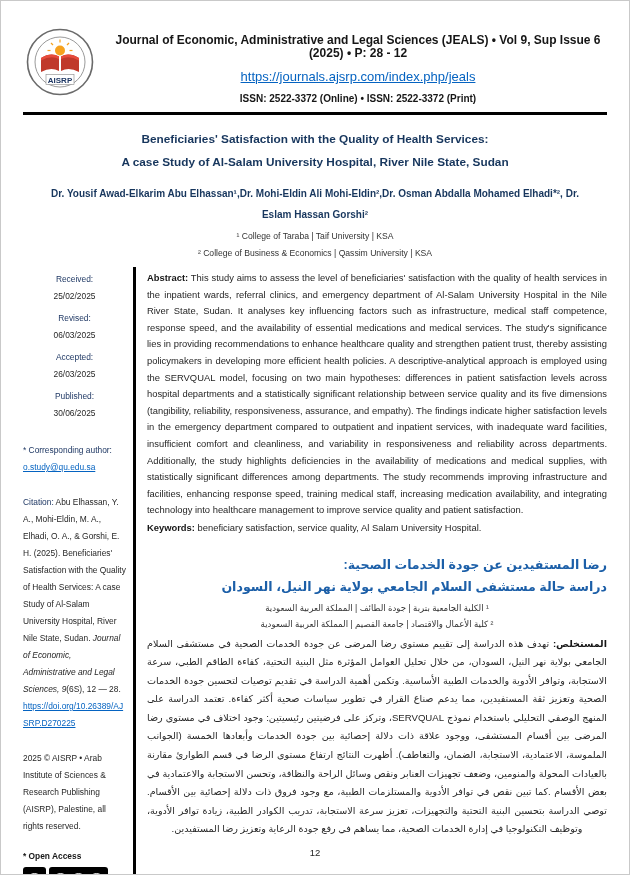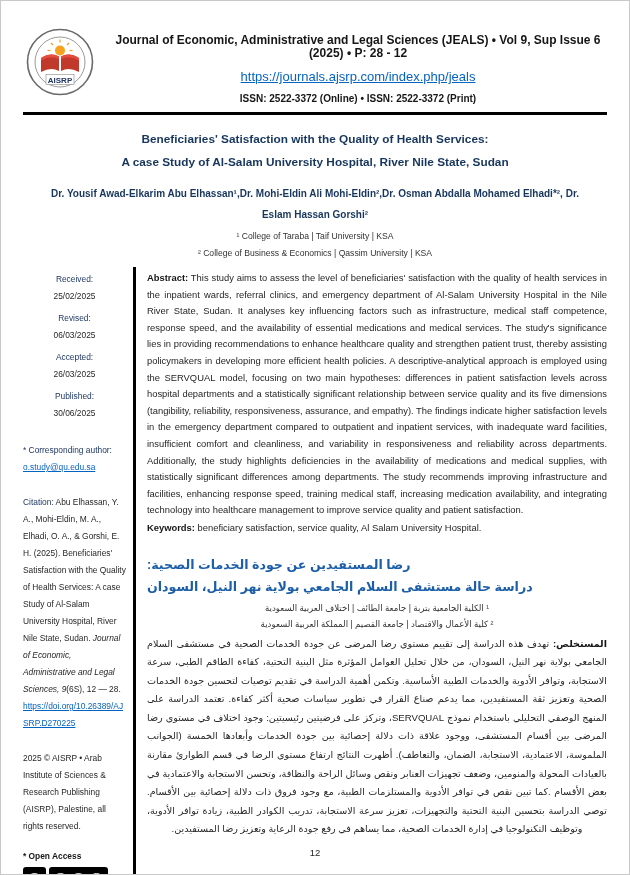--- a/index.html
+++ b/index.html
@@ -41,21 +41,21 @@
   .cc-badges{ margin-top:6px; display:flex; gap:3px; align-items:center; }
   .cc-box{ background:#000; border-radius:3px; display:inline-flex; align-items:center;
     justify-content:center; gap:3px; padding:3px 4px; height:26px; }
   .cc-circle{ width:15px; height:15px; border:1.6px solid #fff; border-radius:50%;
     color:#fff; font-size:5.6px; font-weight:bold; display:flex; align-items:center; justify-content:center; }
   .cc-circle.big{ font-size:7px; }
   
   .abstract{ font-size:9.4px; line-height:16.6px; text-align:justify; color:#262626; }
   .bold-label{ font-weight:bold; color:#161616; }
   .keywords{ font-size:9.4px; line-height:16.6px; color:#262626; margin-top:1px; }
-  .ar-title{ margin-top:17px; direction:rtl; text-align:left; font-weight:bold;
+  .ar-title{ margin-top:17px; direction:rtl; text-align:right; font-weight:bold;
     font-size:12.6px; line-height:22px; color:#1C5FA8; }
   .ar-authors{ margin-top:8px; direction:rtl; text-align:center; font-weight:bold;
     font-size:10px; line-height:20px; color:#161616; }
   .ar-affils{ margin-top:2px; direction:rtl; text-align:center; font-size:8.6px; line-height:16px; color:#333; }
   .ar-abstract{ margin-top:3px; direction:rtl; text-align:justify; text-align-last:center;
     font-size:9.6px; line-height:18.6px; color:#262626; }
   .ar-keywords{ direction:rtl; text-align:right; font-size:9.6px; line-height:18px; color:#262626; margin-top:1px; }
   
   .page-num{ position:absolute; bottom:16px; left:0; width:100%; text-align:center;
     font-size:9.5px; color:#262626; }
@@ -164,21 +164,21 @@
         <span>beneficiary satisfaction, service quality, Al Salam University Hospital.</span>
       </div>
 
       <div class="ar-title">
         <div>رضا المستفيدين عن جودة الخدمات الصحية:</div>
         <div>دراسة حالة مستشفى السلام الجامعي بولاية نهر النيل، السودان</div>
       </div>
 
 
       <div class="ar-affils">
-        <div>¹ الكلية الجامعية بتربة | جامعة الطائف | اختلاف العربية السعودية</div>
+        <div>¹ الكلية الجامعية بتربة | جودة الطائف | المملكة العربية السعودية</div>
         <div>² كلية الأعمال والاقتصاد | جامعة القصيم | المملكة العربية السعودية</div>
       </div>
 
       <div class="ar-abstract">
         <span class="bold-label">المستخلص:</span><span> تهدف هذه الدراسة إلى تقييم مستوى رضا المرضى عن جودة الخدمات الصحية في مستشفى السلام الجامعي بولاية نهر النيل، السودان، من خلال تحليل العوامل المؤثرة مثل البنية التحتية، كفاءة الطاقم الطبي، سرعة الاستجابة، وتوافر الأدوية والخدمات الطبية الأساسية. وتكمن أهمية الدراسة في تقديم توصيات لتحسين جودة الخدمات الصحية وتعزيز ثقة المستفيدين، مما يدعم صناع القرار في تطوير سياسات صحية أكثر كفاءة. تعتمد الدراسة على المنهج الوصفي التحليلي باستخدام نموذج SERVQUAL، وتركز على فرضيتين رئيسيتين: وجود اختلاف في مستوى رضا المرضى بين أقسام المستشفى، ووجود علاقة ذات دلالة إحصائية بين جودة الخدمات وأبعادها الخمسة (الجوانب الملموسة، الاعتمادية، الاستجابة، الضمان، والتعاطف). أظهرت النتائج ارتفاع مستوى الرضا في قسم الطوارئ مقارنة بالعيادات المحولة والمنومين، وضعف تجهيزات العنابر ونقص وسائل الراحة والنظافة، وتحسن الاستجابة والاعتمادية في بعض الأقسام .كما تبين نقص في توافر الأدوية والمستلزمات الطبية، مع وجود فروق ذات دلالة إحصائية بين الأقسام. توصي الدراسة بتحسين البنية التحتية والتجهيزات، تعزيز سرعة الاستجابة، تدريب الكوادر الطبية، زيادة توافر الأدوية، وتوظيف التكنولوجيا في إدارة الخدمات الصحية، مما يساهم في رفع جودة الرعاية وتعزيز رضا المستفيدين.</span>
       </div>
 
       <div class="ar-keywords">
         
       </div>

